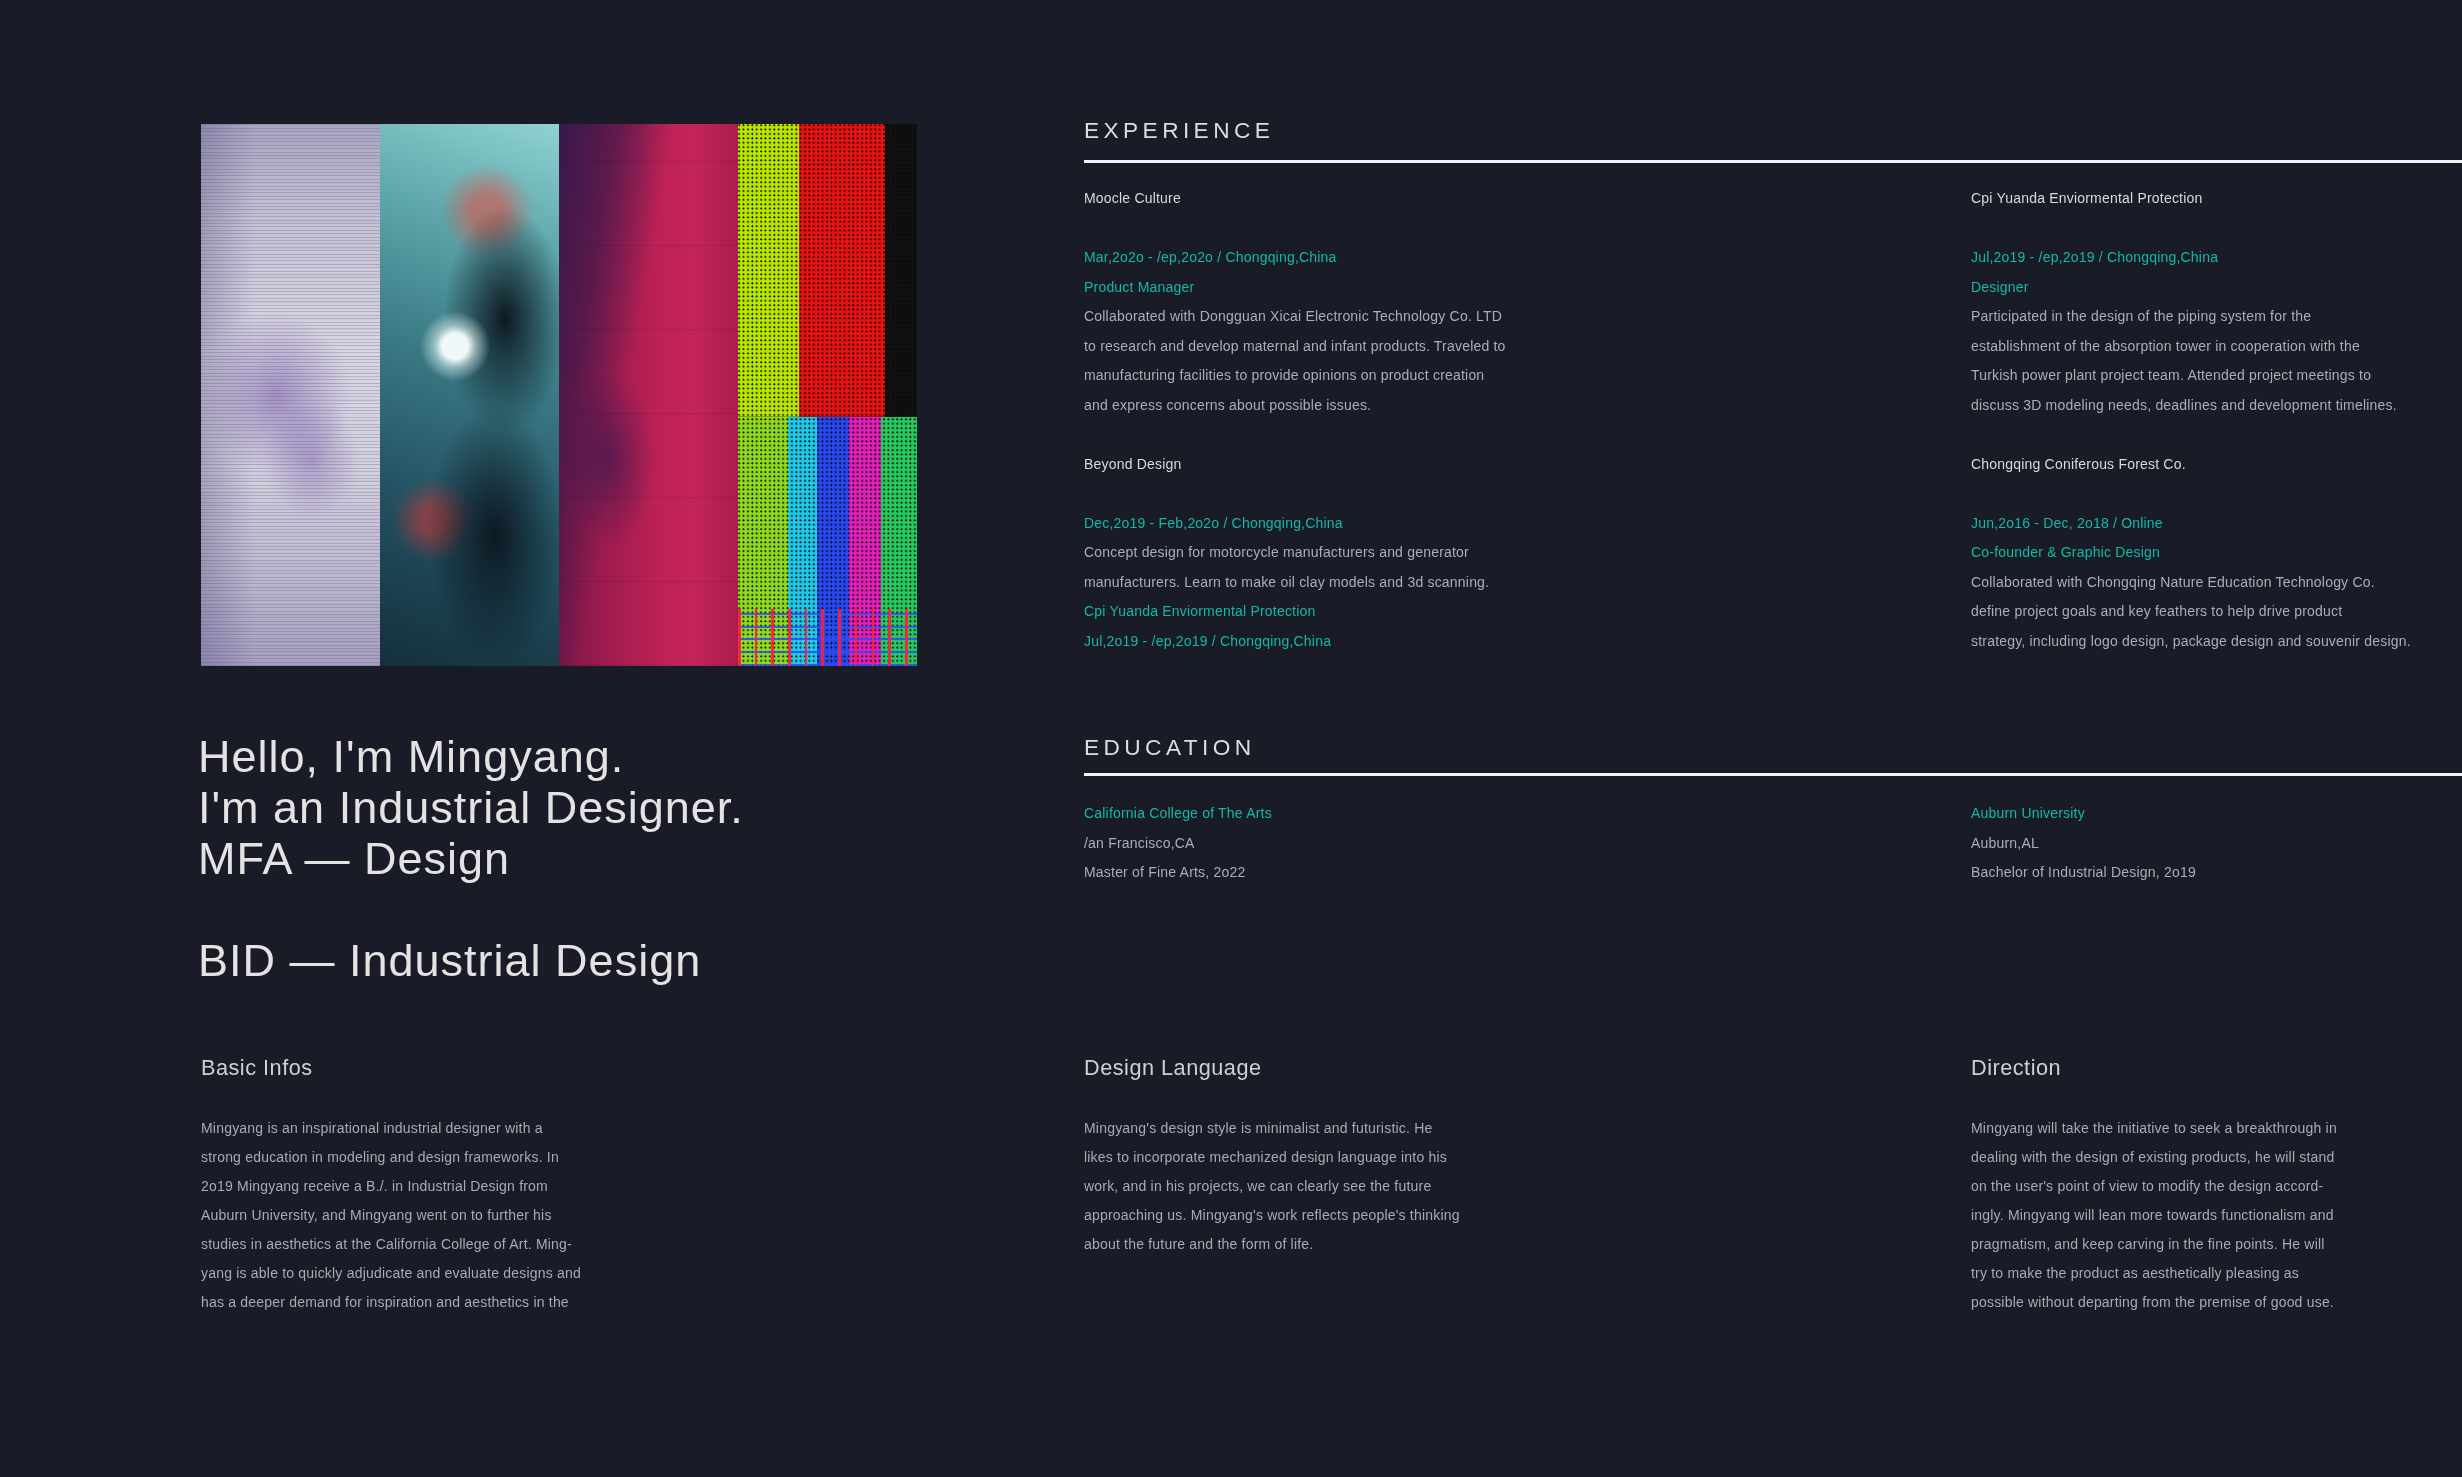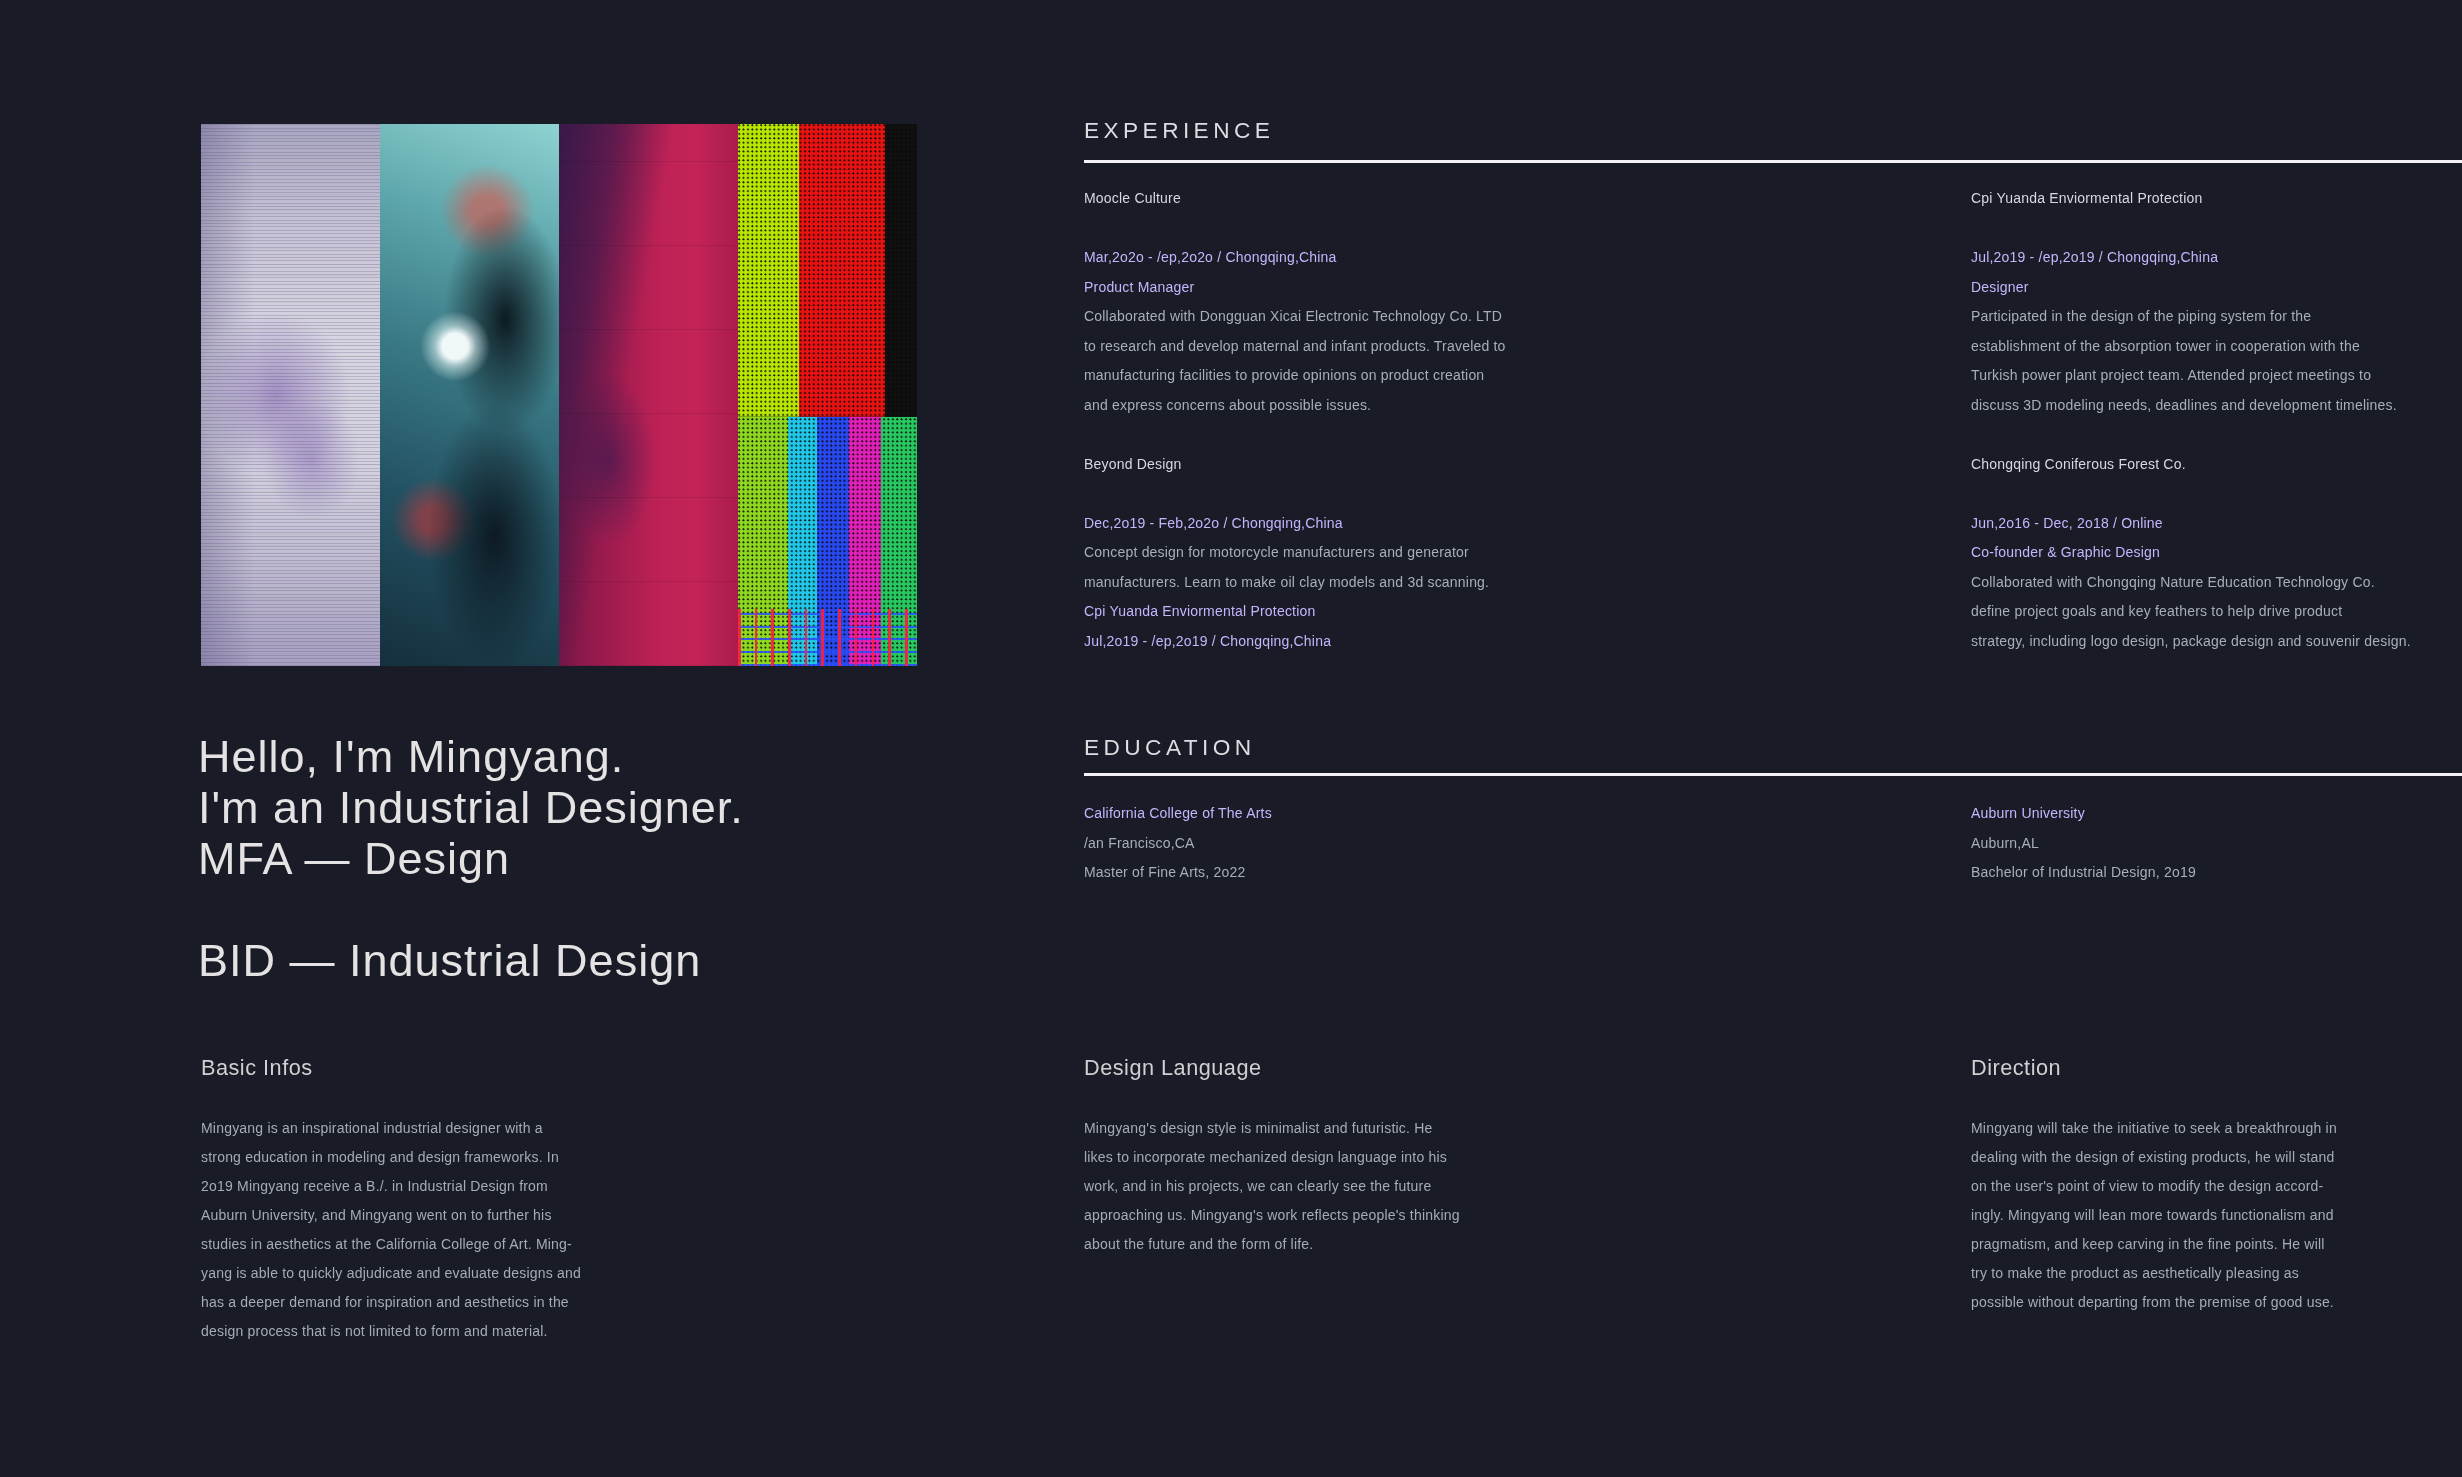--- a/index.html
+++ b/index.html
@@ -45,21 +45,21 @@
   .rule{position:absolute;width:1767px;height:2.5px;background:#f3f3f5}
   .t-exp{left:1084px;top:117px}
   .r-exp{left:1084px;top:160px}
   .t-edu{left:1084px;top:734px}
   .r-edu{left:1084px;top:773px}
 
   
   .col{position:absolute}
   .line{height:29.5px;line-height:29.5px;font-size:14px;letter-spacing:0.2px;white-space:nowrap;color:#a9aeb8}
   .k-company{color:#d7d9dd}
-  .k-meta{color:#c4b5fd}
+  .k-meta{color:#14b8a6}
   .exp-left{left:1084px;top:184px}
   .exp-right{left:1971px;top:184px}
   .edu-left{left:1084px;top:799px}
   .edu-right{left:1971px;top:799px}
 
   
   .about-title{position:absolute;top:1055px;font-size:21.7px;color:#d2cfd3;letter-spacing:0.5px;white-space:nowrap}
   .at-1{left:201px}.at-2{left:1084px}.at-3{left:1971px}
   .para{position:absolute;top:1114px}
   .p-1{left:201px}.p-2{left:1084px}.p-3{left:1971px}
@@ -150,21 +150,20 @@
 
   <div class="col para p-1">
 
   <div class="line">Mingyang is an inspirational industrial designer with a</div>
       <div class="line">strong education in modeling and design frameworks. In</div>
       <div class="line">2o19 Mingyang receive a B./. in Industrial Design from</div>
       <div class="line">Auburn University, and Mingyang went on to further his</div>
       <div class="line">studies in aesthetics at the California College of Art. Ming-</div>
       <div class="line">yang is able to quickly adjudicate and evaluate designs and</div>
       <div class="line">has a deeper demand for inspiration and aesthetics in the</div>
-      <div class="line">design process that is not limited to form and material.</div>
     </div>
   <div class="col para p-2">
 
   <div class="line">Mingyang's design style is minimalist and futuristic. He</div>
       <div class="line">likes to incorporate mechanized design language into his</div>
       <div class="line">work, and in his projects, we can clearly see the future</div>
       <div class="line">approaching us. Mingyang's work reflects people's thinking</div>
       <div class="line">about the future and the form of life.</div>
     </div>
   <div class="col para p-3">

